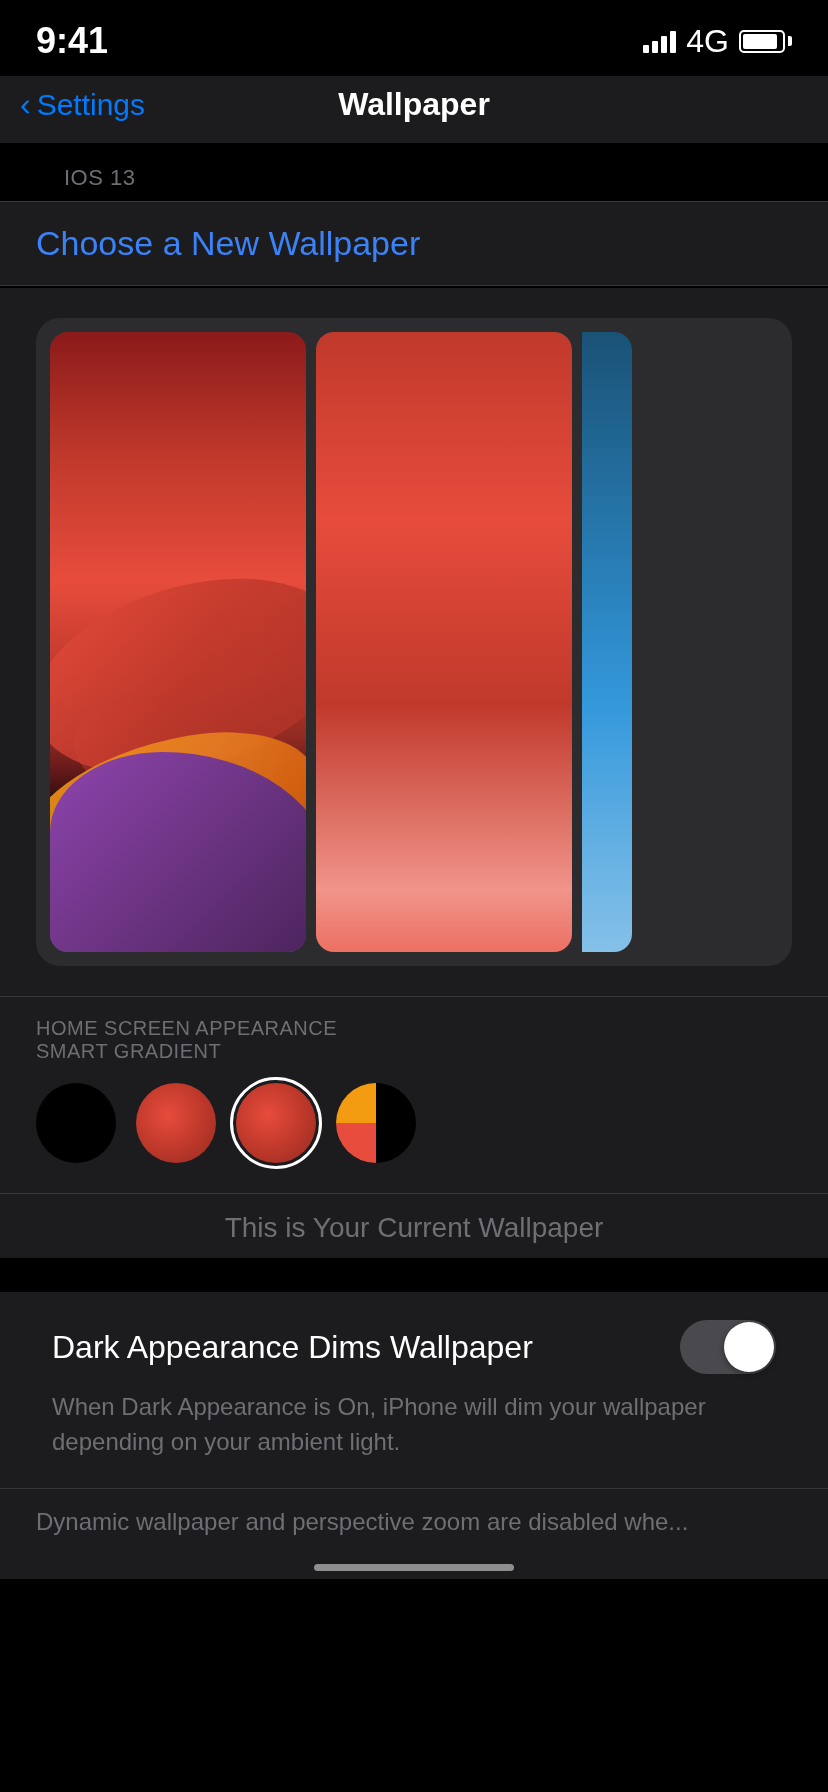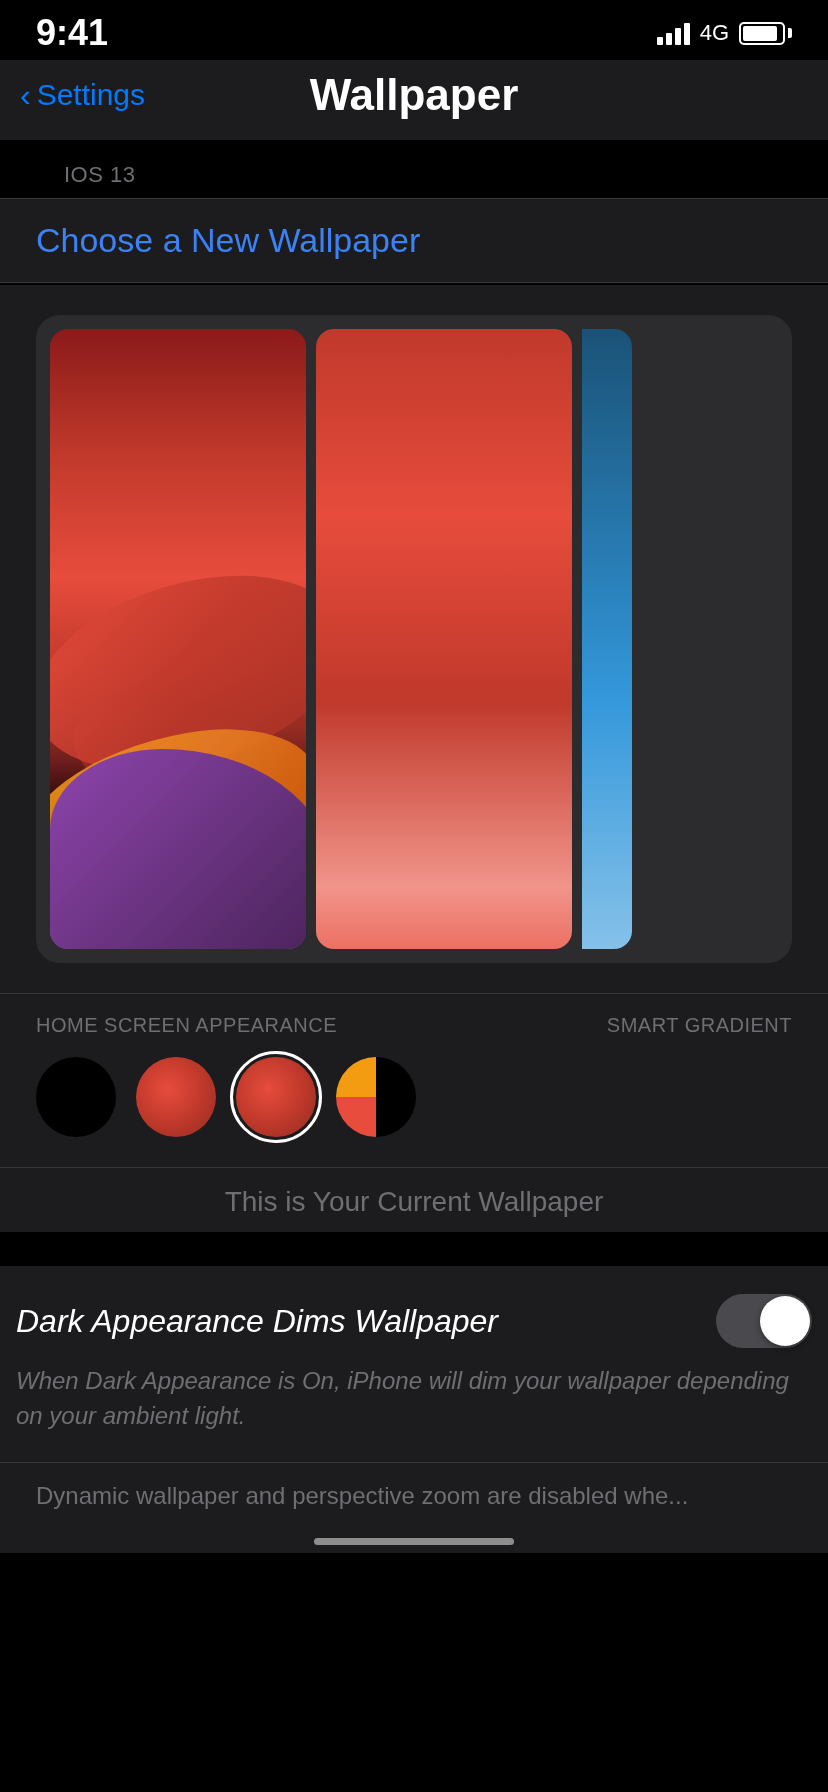--- a/index.html
+++ b/index.html
@@ -13,21 +13,21 @@
       color: #fff;
       overflow-x: hidden;
     }
 
     
     .status-bar {
       display: flex;
       justify-content: space-between;
       align-items: center;
       padding: 14px 36px 8px 36px;
-      height: 60px;
+      height: 76px;
     }
     .status-time {
       font-size: 36px;
       font-weight: 600;
       color: #fff;
     }
     .status-icons {
       display: flex;
       align-items: center;
       gap: 10px;
@@ -41,21 +41,21 @@
     .signal-bar {
       background: #fff;
       border-radius: 1px;
       width: 6px;
     }
     .signal-bar:nth-child(1) { height: 8px; }
     .signal-bar:nth-child(2) { height: 12px; }
     .signal-bar:nth-child(3) { height: 17px; }
     .signal-bar:nth-child(4) { height: 22px; }
     .network-text {
-      font-size: 22px;
+      font-size: 32px;
       font-weight: 500;
       color: #fff;
     }
     .battery {
       display: flex;
       align-items: center;
       gap: 3px;
     }
     .battery-body {
       width: 46px;
@@ -96,21 +96,21 @@
       color: #007aff;
       font-size: 30px;
       cursor: pointer;
     }
     .back-chevron {
       font-size: 32px;
       color: #007aff;
       margin-right: 2px;
     }
     .nav-title {
-      font-size: 44px;
+      font-size: 32px;
       font-weight: 600;
       color: #fff;
     }
 
     
     .section-label {
       background: #000;
       padding: 22px 36px 10px;
       font-size: 22px;
       color: #6e6e73;
@@ -241,20 +241,21 @@
     
     .appearance-section {
       background: #1c1c1e;
       padding: 20px 36px 10px;
       border-top: 1px solid #38383a;
     }
     .appearance-headers {
       display: flex;
       justify-content: space-between;
       margin-bottom: 20px;
+      flex-direction: column;
     }
     .appearance-label {
       font-size: 20px;
       color: #6e6e73;
       font-weight: 500;
       letter-spacing: 0.5px;
       text-transform: uppercase;
     }
     .smart-gradient-label {
       font-size: 20px;
@@ -294,22 +295,21 @@
       padding: 18px 0 14px;
       font-size: 28px;
       color: #6e6e73;
       border-top: 1px solid #38383a;
     }
 
     
     .dark-appearance-section {
       background: #1c1c1e;
       border-top: 10px solid #000;
-      padding: 28px 16px;
-      font-style: italic;
+      padding: 28px 52px;
     }
     .dark-appearance-row {
       display: flex;
       justify-content: space-between;
       align-items: center;
       margin-bottom: 16px;
     }
     .dark-appearance-title {
       font-size: 32px;
       color: #fff;

